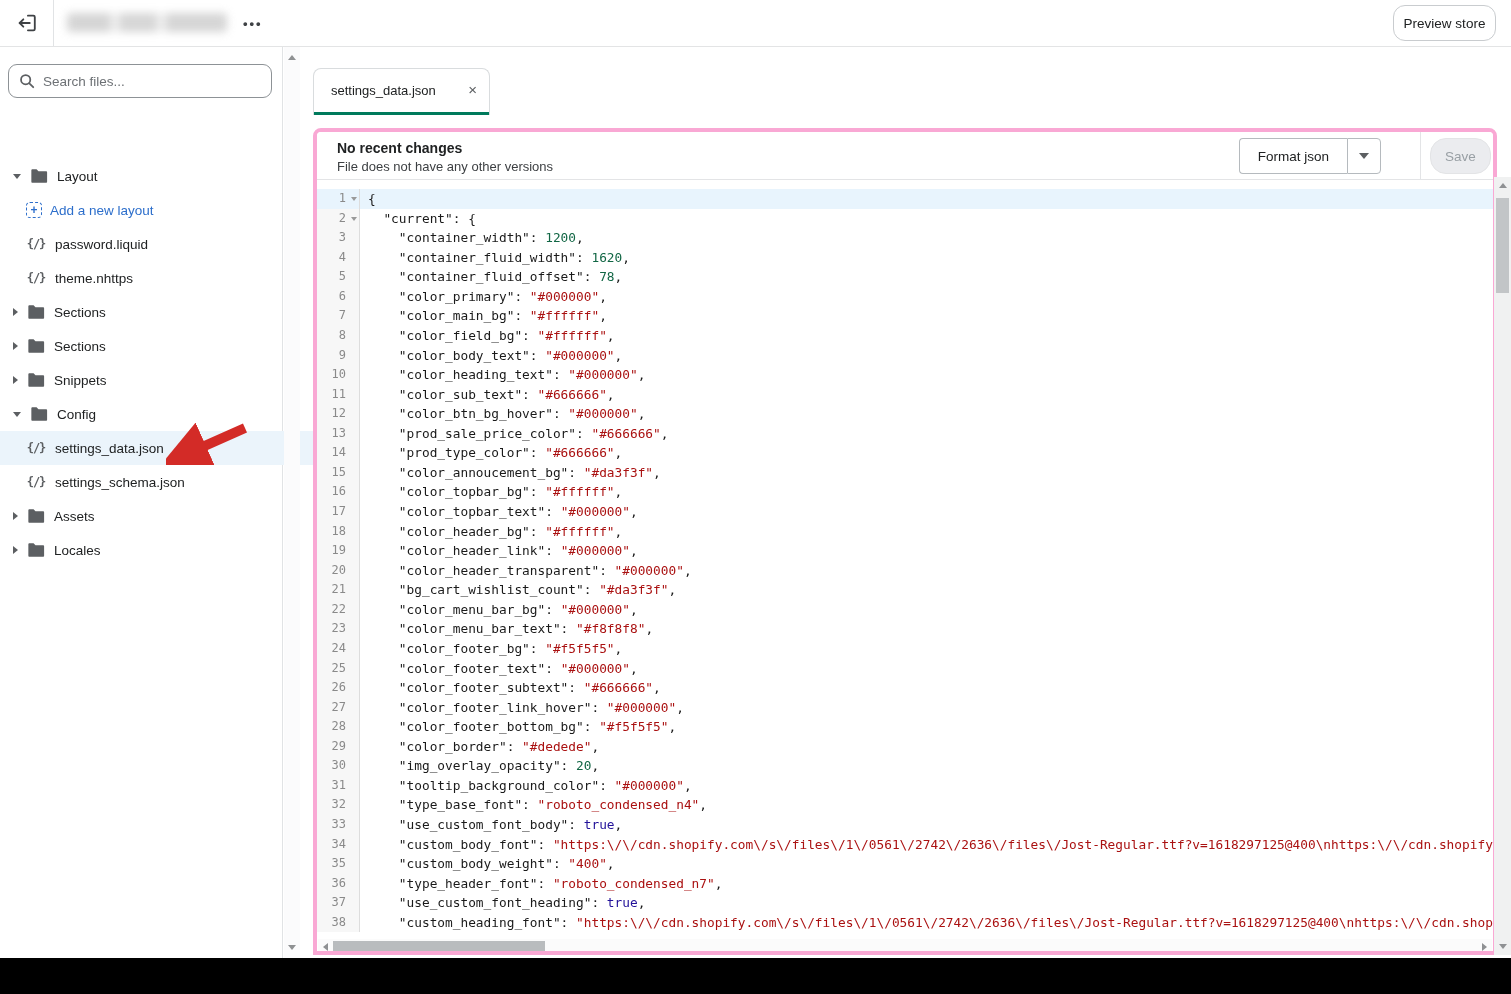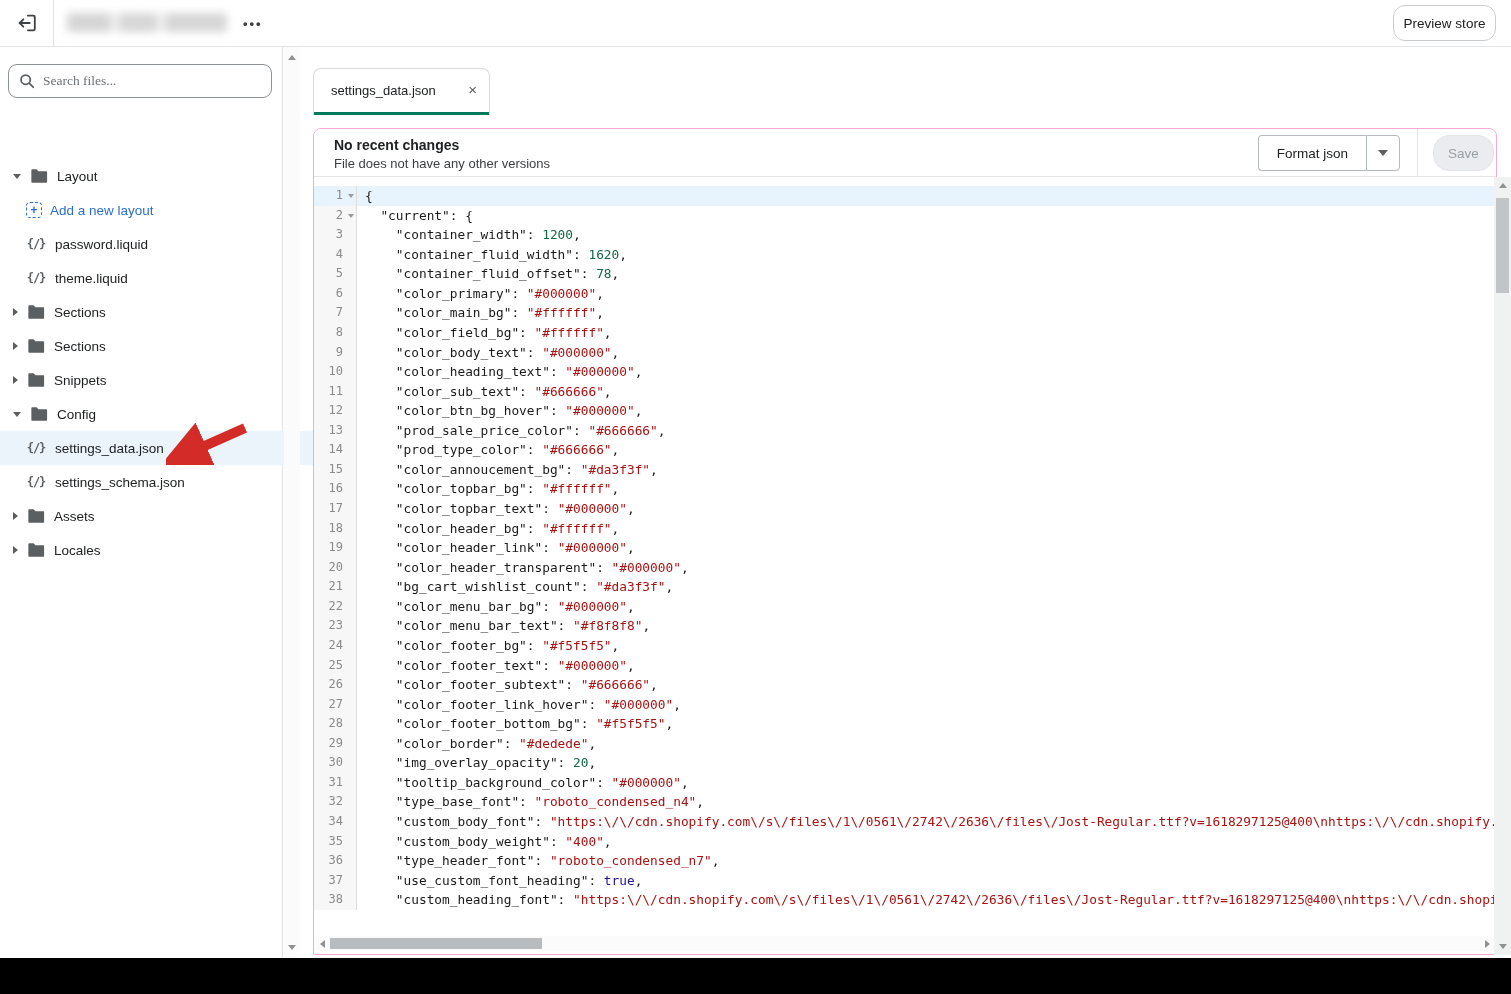--- a/index.html
+++ b/index.html
@@ -23,21 +23,21 @@
     font-size:13px;letter-spacing:2px;font-weight:700;color:#3f4245;cursor:pointer}
   .preview-btn{position:absolute;left:1393px;top:5px;width:103px;height:36px;background:#fff;
     border:1px solid #c9cccf;border-radius:12px;font-size:13.5px;font-weight:500;color:#202223;
     display:flex;align-items:center;justify-content:center;cursor:pointer}
 
   
   .sidebar{position:absolute;left:0;top:47px;width:283px;height:911px;background:#fff;border-right:1px solid #e1e3e5}
   .search-box{position:absolute;left:8px;top:17px;width:264px;height:34px;border:1px solid #8d9296;border-radius:9px;
     background:#fff;display:flex;align-items:center;padding:0 10px;gap:8px}
   .search-box input{border:none;outline:none;flex:1;font-size:13.5px;color:#202223;background:transparent;
-    font-family:Liberation Serif, serif}
+    font-family:Liberation Sans, sans-serif}
   .search-box input::placeholder{color:#6d7175}
   .tree{position:absolute;left:0;top:112px;width:321px}
   .tree-row{height:34px;display:flex;align-items:center;cursor:pointer;position:relative}
   .tree-row.selected{background:var(--selected-row-bg)}
   .tree-row .caret{width:0;height:0;border-style:solid;margin-left:13px;flex:none}
   .caret.down{border-width:5px 4px 0 4px;border-color:#5c5f62 transparent transparent transparent}
   .caret.right{border-width:4px 0 4px 5px;border-color:transparent transparent transparent #5c5f62}
   .tree-row .folder-ic{margin-left:9px;flex:none;display:flex}
   .tree-row .label{margin-left:9px;font-size:13.5px;color:#202223;white-space:nowrap}
   .tree-row.kind-add .label{color:var(--link-blue)}
@@ -56,26 +56,26 @@
 
   
   .tab{position:absolute;left:313px;top:68px;width:177px;height:47px;background:#fff;
     border:1px solid #d9dcde;border-bottom:none;border-radius:8px 8px 0 0;cursor:pointer}
   .tab .tab-label{position:absolute;left:17px;top:14px;font-size:13px;color:#202223}
   .tab .tab-close{position:absolute;right:12px;top:12px;font-size:15px;color:#5c5f62;cursor:pointer}
   .tab .tab-underline{position:absolute;left:0;right:0;bottom:0;height:3px;background:var(--accent-green)}
 
   
   .card{position:absolute;left:313px;top:128px;width:1184px;height:827px;background:#fff;
-    border:1px solid #f9a8d4;border-radius:8px 8px 0 0;overflow:hidden}
+    border:4px solid #f9a8d4;border-radius:8px 8px 0 0;overflow:hidden}
   .card-header{position:absolute;left:0;top:0;right:0;height:48px;border-bottom:1px solid #e3e4e6;background:#fff}
   .vh-title{position:absolute;left:20px;top:8px;font-size:14px;font-weight:700;color:#202223}
   .vh-sub{position:absolute;left:20px;top:27px;font-size:13px;color:#3c3f42}
   .hdr-divider{position:absolute;left:1103px;top:0;width:1px;height:48px;background:#e3e4e6}
-  .fmt-group{position:absolute;right:96px;top:6px;height:36px;display:flex}
+  .fmt-group{position:absolute;right:112px;top:6px;height:36px;display:flex}
   .fmt-main{height:36px;padding:0 18px;background:#fff;border:1px solid #b5babe;border-right:none;
     border-radius:4px 0 0 4px;font-size:13.5px;color:#202223;display:flex;align-items:center;cursor:pointer}
   .fmt-caret{width:34px;height:36px;background:#fff;border:1px solid #b5babe;border-radius:0 4px 4px 0;
     display:flex;align-items:center;justify-content:center;cursor:pointer}
   .fmt-caret .caret-dn{width:0;height:0;border:5px solid transparent;border-top:6px solid #5c5f62;margin-top:5px}
   .save-btn{position:absolute;right:2px;top:6px;width:61px;height:36px;background:#ebecef;border:1px solid #e3e4e6;
     border-radius:16px;font-size:13.5px;font-weight:500;color:#989fa4;display:flex;align-items:center;justify-content:center}
 
   
   .editor{position:absolute;left:0;top:48px;right:0;height:760px;background:#fff;padding-top:9px;overflow:hidden;
@@ -143,21 +143,21 @@
         <div class="tree-row kind-add">
           <span class="add-glyph">+</span>
           <span class="label">Add a new layout</span>
         </div>
         <div class="tree-row kind-file">
           <span class="file-glyph">{/}</span>
           <span class="label">password.liquid</span>
         </div>
         <div class="tree-row kind-file">
           <span class="file-glyph">{/}</span>
-          <span class="label">theme.liquid</span>
+          <span class="label">theme.nhttps</span>
         </div>
         <div class="tree-row kind-folder">
           <span class="caret right"></span>
           <span class="folder-ic">
             <svg width="18" height="16" viewBox="0 0 20 17">
               <path d="M1.5 2.2C1.5 1.5 2 1 2.7 1h4.6l2.1 2.2h8.4c.7 0 1.2.5 1.2 1.2v10.4c0 .7-.5 1.2-1.2 1.2H2.7c-.7 0-1.2-.5-1.2-1.2z" fill="#5c5f62"></path>
             </svg>
           </span>
           <span class="label">Sections</span>
         </div>
@@ -374,20 +374,24 @@
           </div>
           <div class="cm-row">
             <div class="cm-gutter-cell">31</div>
             <div class="cm-code"><span class="tok-p">    "tooltip_background_color": </span><span class="tok-s">"#000000"</span><span class="tok-p">,</span></div>
           </div>
           <div class="cm-row">
             <div class="cm-gutter-cell">32</div>
             <div class="cm-code"><span class="tok-p">    "type_base_font": </span><span class="tok-s">"roboto_condensed_n4"</span><span class="tok-p">,</span></div>
           </div>
           <div class="cm-row">
+            <div class="cm-gutter-cell">33</div>
+            <div class="cm-code"><span class="tok-p">    "use_custom_font_body": </span><span class="tok-b">true</span><span class="tok-p">,</span></div>
+          </div>
+          <div class="cm-row">
             <div class="cm-gutter-cell">34</div>
             <div class="cm-code"><span class="tok-p">    "custom_body_font": </span><span class="tok-s">"https:\/\/cdn.shopify.com\/s\/files\/1\/0561\/2742\/2636\/files\/Jost-Regular.ttf?v=1618297125@400\nhttps:\/\/cdn.shopify.com\/s\/files\/1\/0561\/2742\/2636\/files\/Jost-Regular.ttf?v=1618297125@700"</span></div>
           </div>
           <div class="cm-row">
             <div class="cm-gutter-cell">35</div>
             <div class="cm-code"><span class="tok-p">    "custom_body_weight": </span><span class="tok-s">"400"</span><span class="tok-p">,</span></div>
           </div>
           <div class="cm-row">
             <div class="cm-gutter-cell">36</div>
             <div class="cm-code"><span class="tok-p">    "type_header_font": </span><span class="tok-s">"roboto_condensed_n7"</span><span class="tok-p">,</span></div>

